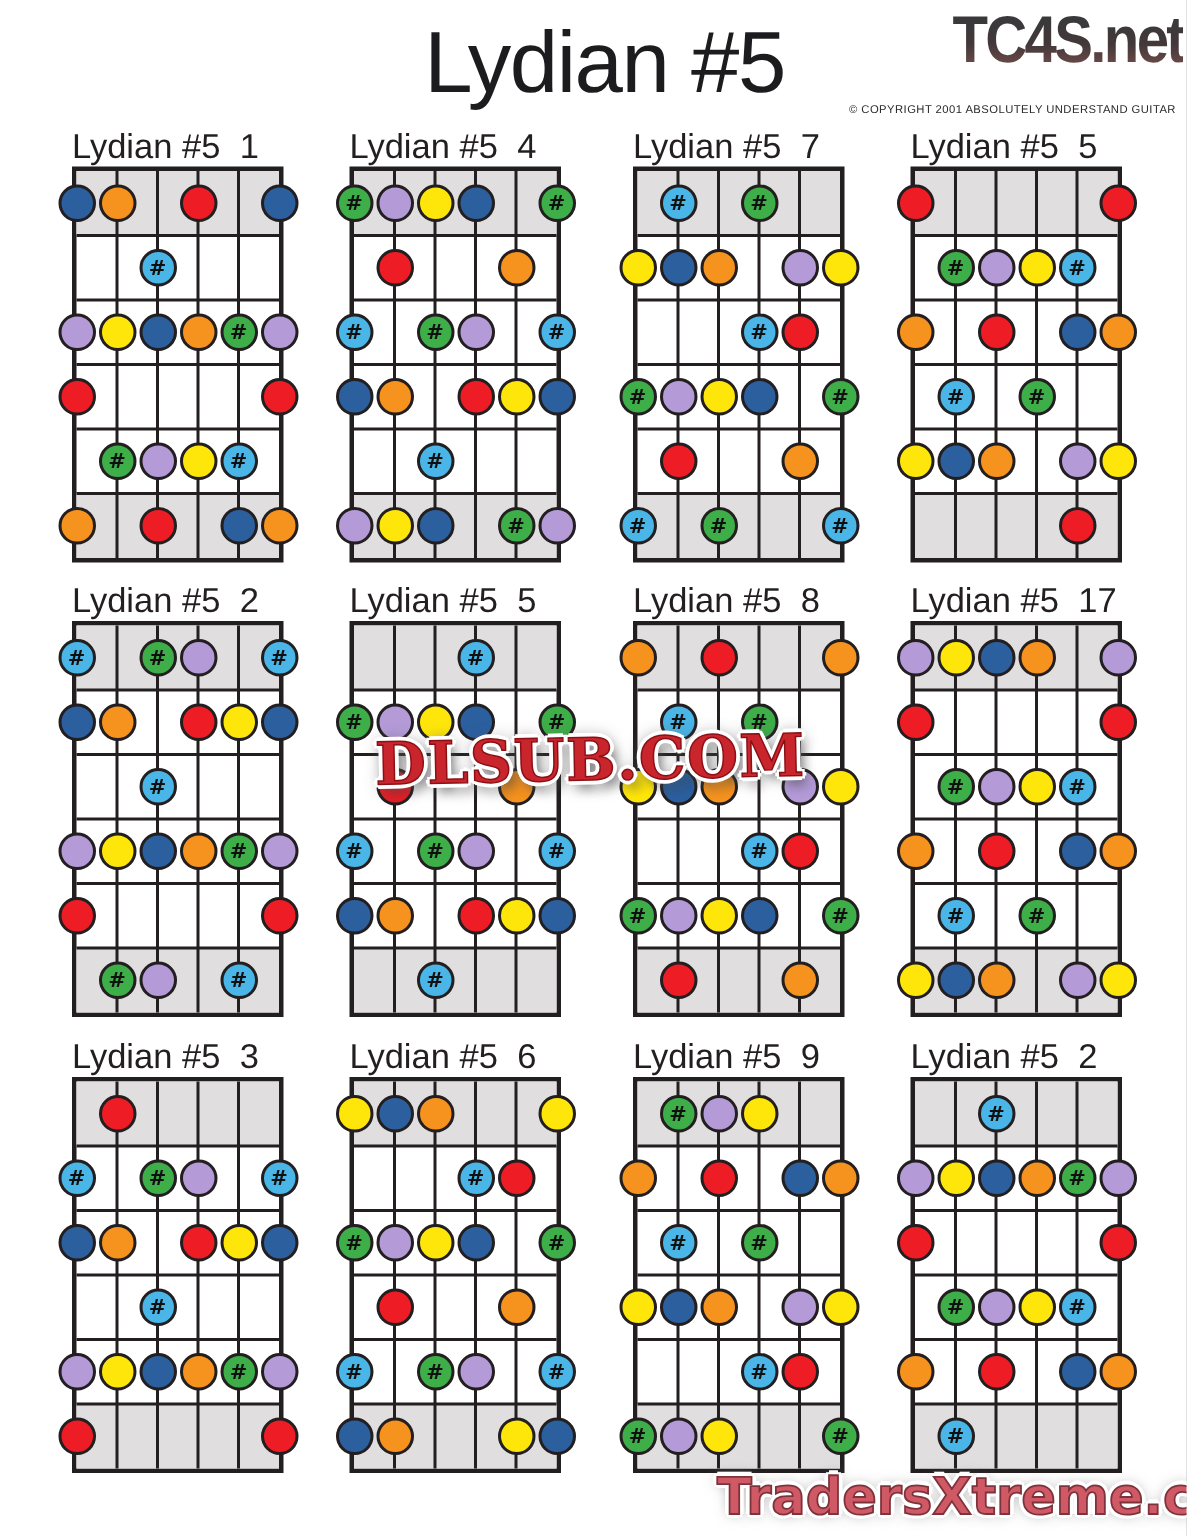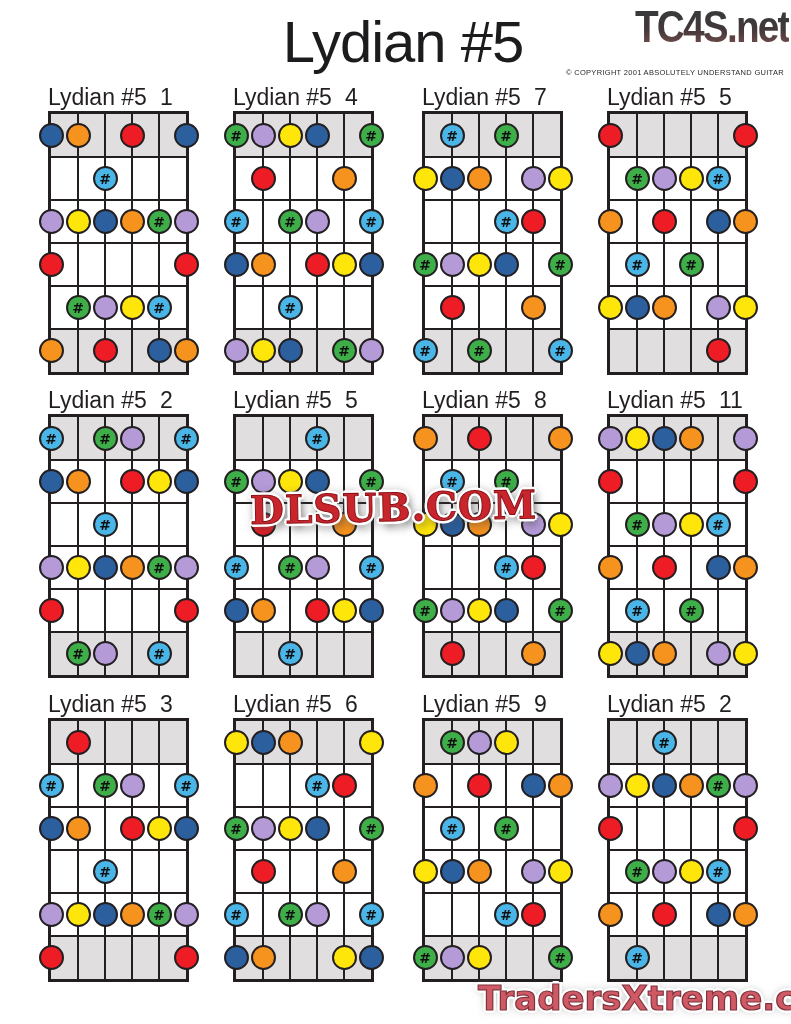--- a/index.html
+++ b/index.html
@@ -343,21 +343,21 @@
           <div class="dot" style="left: 41.5px; top: 181px; background: rgb(255, 230, 10); border-color: rgb(35, 31, 32);"></div>
           <div class="dot" style="left: 68.5px; top: 181px; background: rgb(43, 95, 158); border-color: rgb(35, 31, 32);"></div>
           <div class="dot" style="left: 122.5px; top: 181px; background: rgb(62, 174, 73); border-color: rgb(35, 31, 32);">#</div>
           <div class="dot" style="left: 14.5px; top: 224px; background: rgb(238, 28, 37); border-color: rgb(35, 31, 32);"></div>
           <div class="dot" style="left: 95.5px; top: 224px; background: rgb(246, 146, 30); border-color: rgb(35, 31, 32);"></div>
         </div>
       </div>
       <div class="diagram" style="left: 607px; top: 389px;">
         <div class="diagram-title">
           <span>Lydian #5</span>
-          <span class="diagram-number">11</span>
+          <span class="diagram-number">17</span>
         </div>
         <div class="grid" style="border-color: rgb(35, 31, 32);">
           <div class="shade" style="top: 0px; background: rgb(224, 222, 223);"></div>
           <div class="shade" style="top: 215px; background: rgb(224, 222, 223);"></div>
           <div class="vline" style="left: 26px; background: rgb(35, 31, 32);"></div>
           <div class="vline" style="left: 53px; background: rgb(35, 31, 32);"></div>
           <div class="vline" style="left: 80px; background: rgb(35, 31, 32);"></div>
           <div class="vline" style="left: 107px; background: rgb(35, 31, 32);"></div>
           <div class="hline" style="top: 42px; background: rgb(35, 31, 32);"></div>
           <div class="hline" style="top: 85px; background: rgb(35, 31, 32);"></div>

